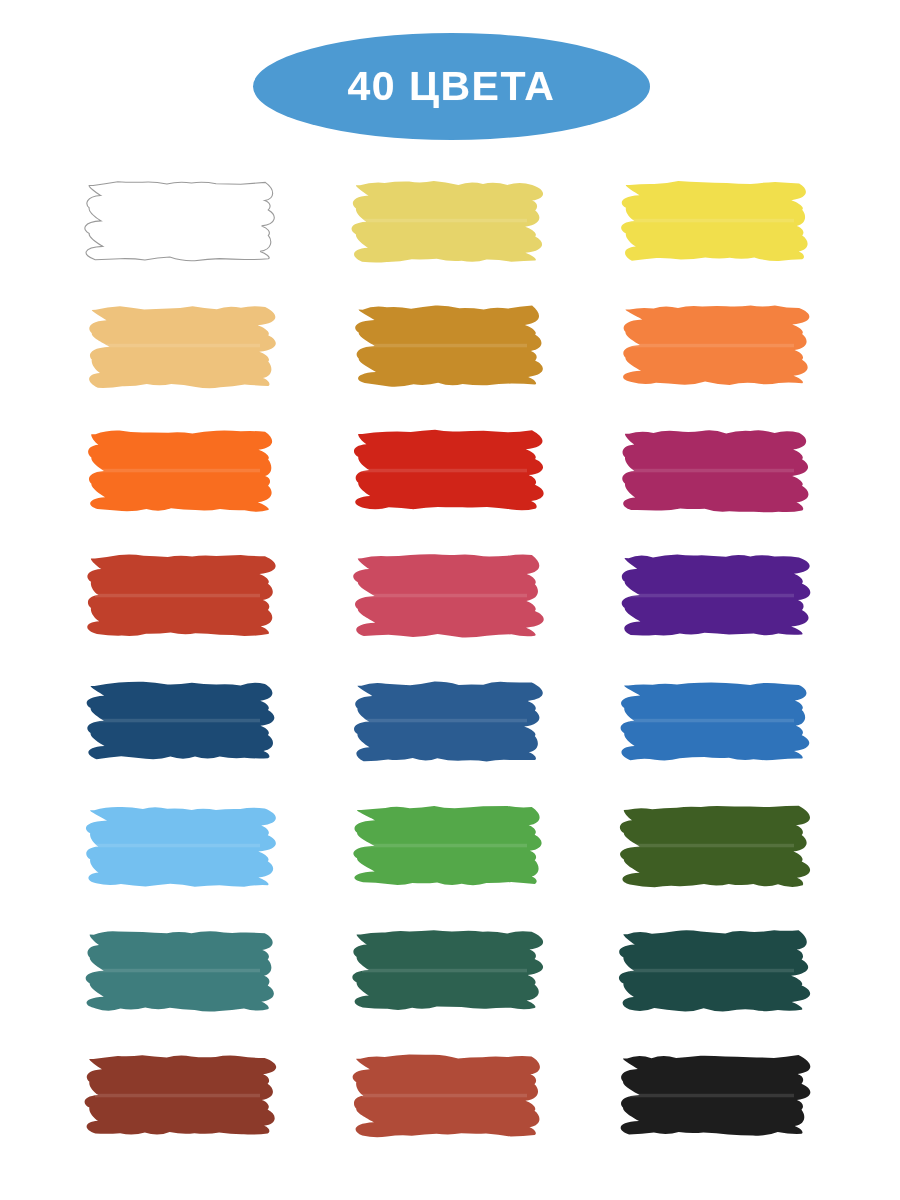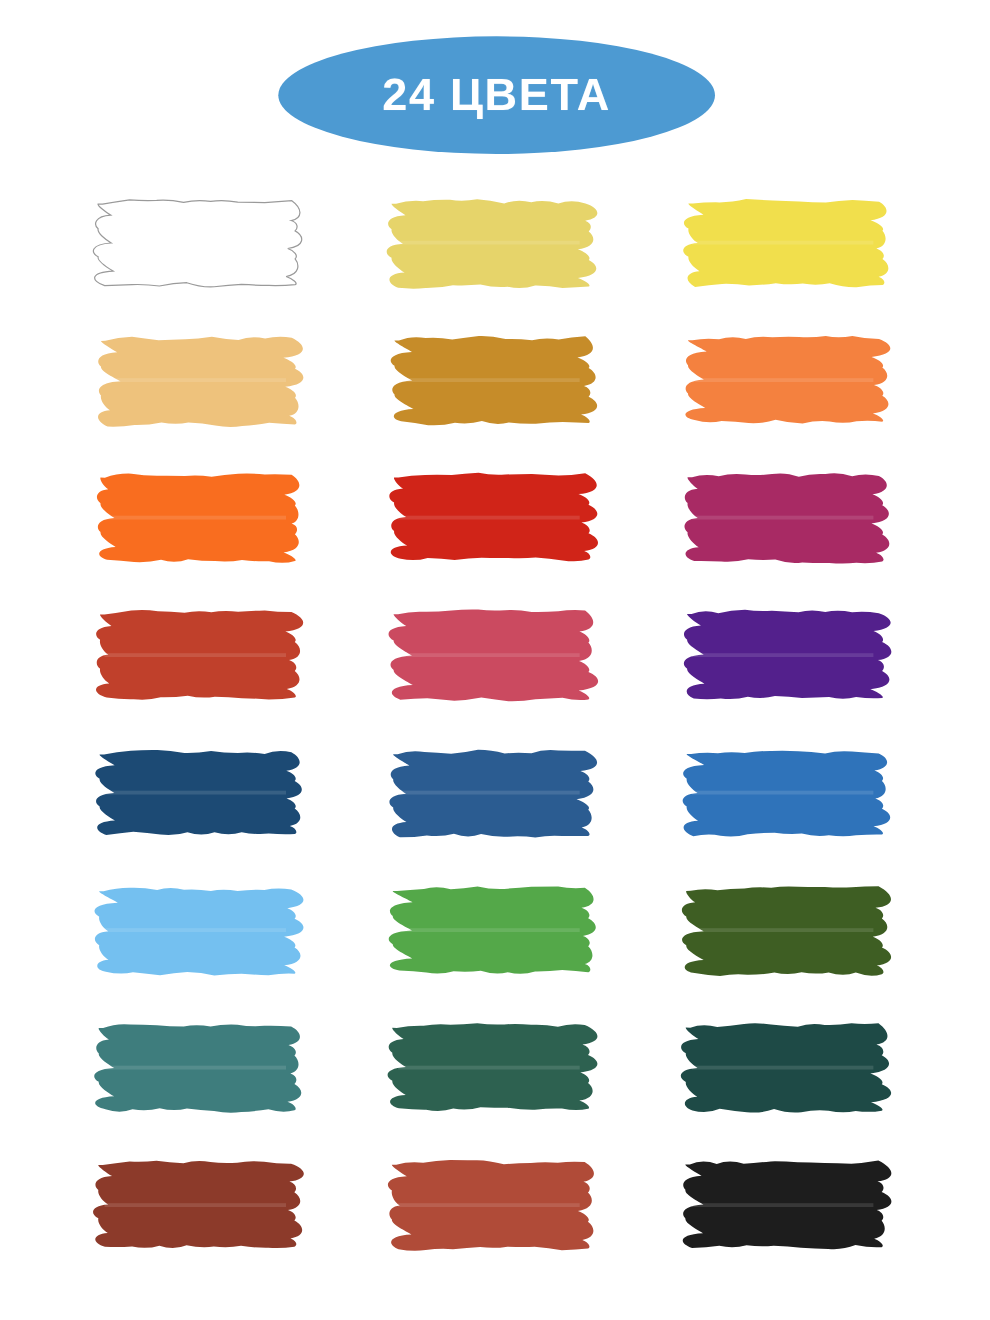--- a/index.html
+++ b/index.html
@@ -75,21 +75,21 @@
     stroke: #9a9a9a;
     stroke-width: 1.1;
     vector-effect: non-scaling-stroke;
   }
 </style>
 </head>
 <body>
 
 <div id="badge-wrap">
   <div id="badge-ellipse"></div>
-  <div id="badge-text">24 ЦВЕТА</div>
+  <div id="badge-text">40 ЦВЕТА</div>
 </div>
 
 <div id="palette-grid">
     <div class="swatch is-outline" title="white">
       <svg viewBox="0 0 187 85" preserveAspectRatio="none">
         <path class="stroke-body" d="M 8.179989711934157 7.4992541152263374 Q 19.8 5.6 32.8 3.7 Q 44.3 4.6 57.4 4.2 Q 68.9 3.3 81.9 6.0 Q 93.5 3.2 106.5 5.0 Q 118.1 3.3 131.1 5.7 Q 142.7 5.9 155.7 6.2 Q 167.3 5.3 180.3 4.4 C 190.2 11.6 190.2 20.5 179.7 22.5 C 185.7 24.5 186.3 28.9 183.3 31.9 C 192.1 37.0 192.1 45.9 176.6 47.9 C 182.6 49.9 186.3 54.4 183.3 57.4 C 187.4 62.5 187.4 71.4 175.1 73.4 C 181.1 75.4 186.3 79.8 183.3 80.8 Q 172.4 81.8 159.4 81.5 Q 147.5 81.3 134.5 80.6 Q 122.7 81.2 109.7 82.7 Q 97.8 83.4 84.8 79.0 Q 72.9 79.3 59.9 82.0 Q 48.1 80.3 35.1 80.7 Q 23.2 81.0 10.2 81.7 C -3.5 77.0 -2.5 69.4 17.8 68.4 C 12.8 65.4 3.2 59.4 4.2 55.4 C -3.2 51.6 -2.2 43.9 16.1 42.9 C 11.1 39.9 3.2 33.9 4.2 29.9 C -0.1 26.1 0.9 18.5 15.6 17.5 C 10.6 14.5 3.2 8.5 4.2 7.5 Z" fill="#ffffff"></path>
       </svg>
     </div>
     <div class="swatch" title="pale-yellow">
       <svg viewBox="0 0 187 85" preserveAspectRatio="none">

